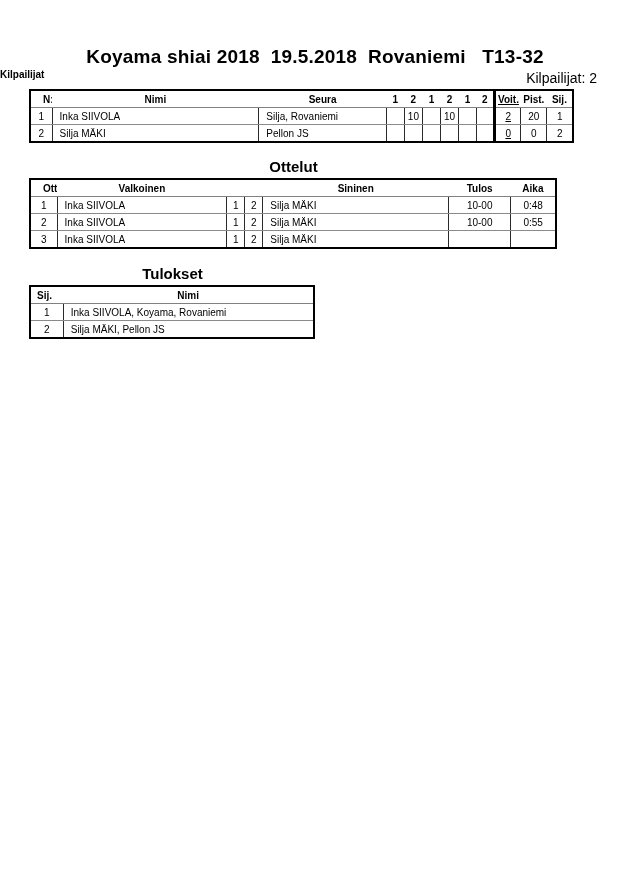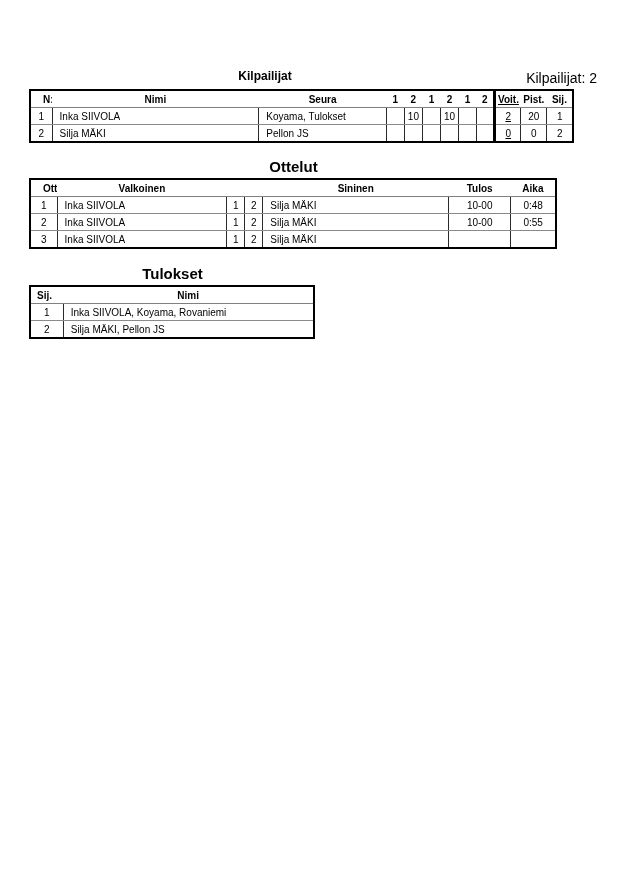--- a/index.html
+++ b/index.html
@@ -13,21 +13,21 @@
   }
   .page { position: absolute; inset: 0; width: 630px; height: 891px; background: #ffffff; }
 
   .title {
     position: absolute; top: 46px; left: 0; width: 630px;
     text-align: center; font-size: 19px; font-weight: bold;
     white-space: pre; letter-spacing: 0.2px;
   }
   .subtitle {
     position: absolute; top: 69px; left: 0; width: 530px;
-    text-align: center; font-size: 12px; font-weight: bold;
+    font-size: 10px; font-weight: bold;
   }
   .participants {
     position: absolute; top: 70px; right: 33px;
     font-size: 14px; font-weight: normal;
   }
   .heading { position: absolute; font-size: 15px; font-weight: bold; text-align: center; }
   .h-ottelut  { top: 158px; left: 29px; width: 529px; }
   .h-tulokset { top: 265px; left: 29px; width: 287px; }
 
   table.tbl {
@@ -68,20 +68,21 @@
   
   .cw22{width:22px}.cw206{width:206px}.cw127{width:127px}.cw18{width:18px}.cw26{width:26px}
   .cw27{width:27px}.cw169{width:169px}.cw185{width:185px}.cw62{width:62px}.cw45{width:45px}
   .cw33{width:33px}.cw249{width:249px}
 </style>
 </head>
 <body>
 
 <div class="page">
 
+  <div class="title">Koyama shiai 2018  19.5.2018  Rovaniemi   T13-32</div>
   <div class="subtitle">Kilpailijat</div>
   <div class="participants">Kilpailijat: 2</div>
 
   <table class="tbl t1">
     <colgroup>
       <col class="cw22">
         <col class="cw206">
         <col class="cw127">
       <col class="cw18">
         <col class="cw18">
@@ -106,21 +107,21 @@
         <th>2</th>
         <th class="thickL">Voit.</th>
         <th>Pist.</th>
         <th>Sij.</th>
       </tr>
     </thead>
     <tbody>
       <tr>
         <td>1</td>
         <td class="txt">Inka SIIVOLA</td>
-        <td class="txt">Koyama, Tulokset</td>
+        <td class="txt">Silja, Rovaniemi</td>
         <td></td>
         <td>10</td>
         <td></td>
         <td>10</td>
         <td></td>
         <td></td>
         <td class="thickL">2</td>
         <td>20</td>
         <td>1</td>
       </tr>

